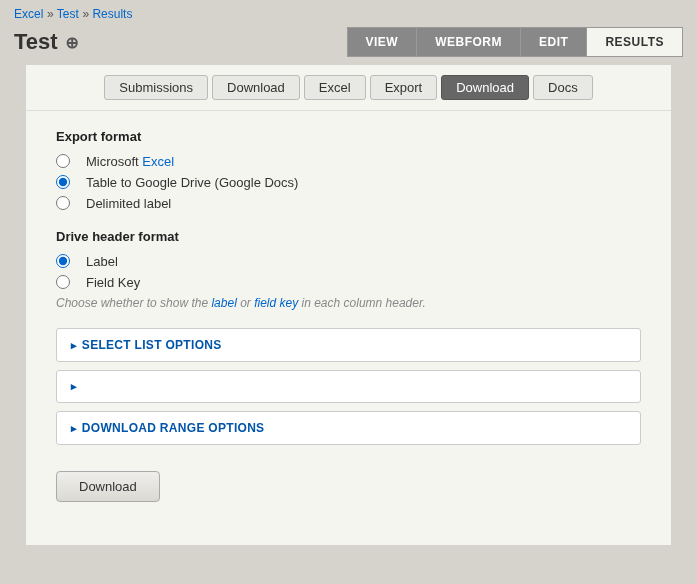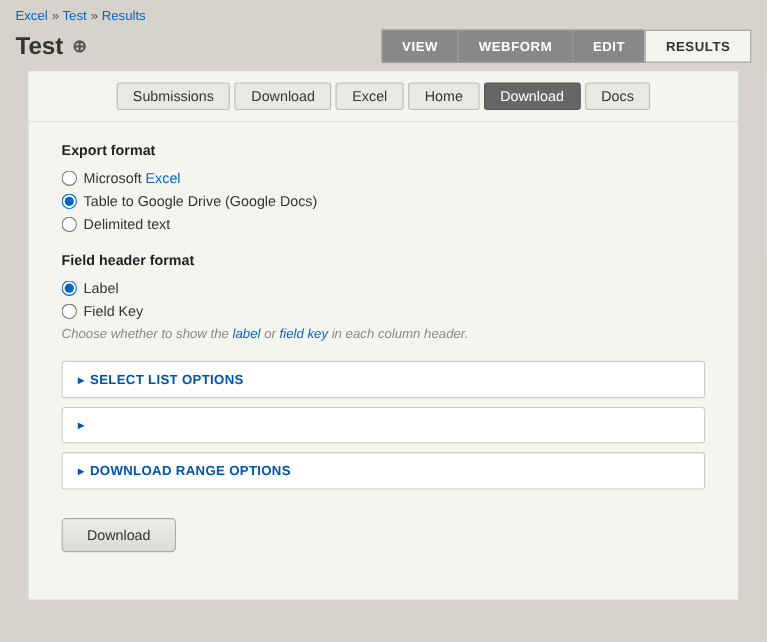--- a/index.html
+++ b/index.html
@@ -100,22 +100,22 @@
     }
     .section-title {
       font-weight: bold;
       font-size: 13px;
       margin-bottom: 10px;
       color: #222;
     }
     .radio-group {
       margin-bottom: 6px;
       display: flex;
-      align-items: center;
-      gap: 6px;
+      align-items: flex-start;
+      gap: 16px;
     }
     .radio-group label {
       font-size: 13px;
       color: #333;
     }
     .radio-group label a {
       color: #0066cc;
       text-decoration: none;
     }
     input[type="radio"] {
@@ -196,44 +196,44 @@
       <button class="top-nav-btn active">RESULTS</button>
     </div>
   </div>
 </div>
 
 <div class="content-area">
   <div class="tab-bar">
     <button class="tab-btn">Submissions</button>
     <button class="tab-btn">Download</button>
     <button class="tab-btn">Excel</button>
-    <button class="tab-btn">Home</button>
+    <button class="tab-btn">Export</button>
     <button class="tab-btn active">Download</button>
     <button class="tab-btn">Docs</button>
   </div>
 
   <div class="main-content">
     <div class="section-title">Export format</div>
 
     <div class="radio-group">
       <input type="radio" name="export_format" id="excel" style="">
       <label for="excel">Microsoft <a href="#">Excel</a></label>
     </div>
     <div class="radio-group">
       <input type="radio" name="export_format" id="gdrive" checked="" style="">
       <label for="gdrive">Table to Google Drive (Google Docs)</label>
     </div>
     <div class="radio-group">
       <input type="radio" name="export_format" id="delimited" style="">
-      <label for="delimited">Delimited text</label>
+      <label for="delimited">Delimited label</label>
     </div>
 
     <div class="section-divider"></div>
 
-    <div class="section-title">Field header format</div>
+    <div class="section-title">Drive header format</div>
 
     <div class="radio-group">
       <input type="radio" name="column_header" id="label" checked="" style="">
       <label for="label">Label</label>
     </div>
     <div class="radio-group">
       <input type="radio" name="column_header" id="fieldkey" style="">
       <label for="fieldkey">Field Key</label>
     </div>
     <div class="hint-text">

